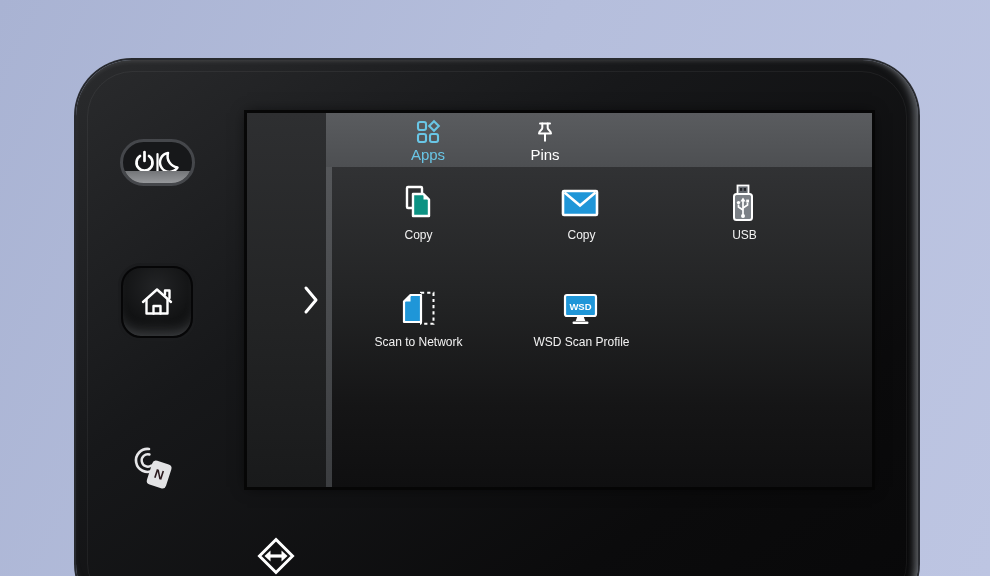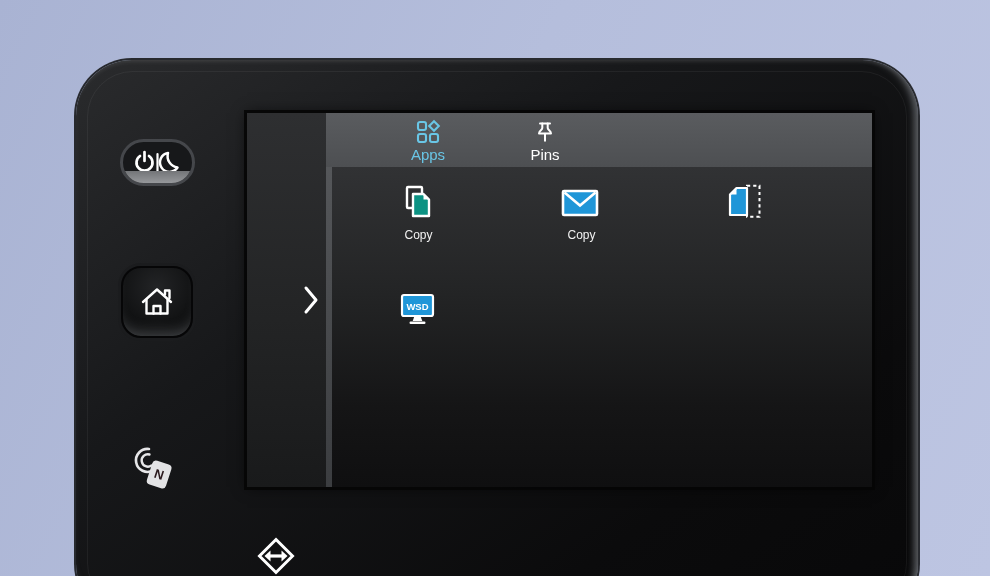--- a/index.html
+++ b/index.html
@@ -156,40 +156,60 @@
             <div class="tile">
               <div class="icon-box">
                 <svg width="44" height="44" viewBox="0 0 44 44">
                   <rect x="5" y="10" width="34" height="24" rx="1" stroke="#fff" stroke-width="2.6" fill="#1f96d8"></rect>
                   <path d="M6.5 11.5 L22 24.5 L37.5 11.5" fill="none" stroke="#fff" stroke-width="2.6"></path>
                 </svg>
               </div>
               <div class="alabel">Copy</div>
             </div>
 
+            <div class="tile">
+              <div class="icon-box">
+                <svg width="44" height="44" viewBox="0 0 44 44">
+                  <rect x="16.5" y="4.5" width="11" height="8.5" fill="#63686e" stroke="#fff" stroke-width="1.8"></rect>
+                  <rect x="19" y="7" width="2.2" height="2.8" fill="#222428"></rect>
+                  <rect x="22.8" y="7" width="2.2" height="2.8" fill="#222428"></rect>
+                  <rect x="13" y="13" width="18" height="26" rx="2.5" stroke="#fff" stroke-width="2" fill="#7b8086"></rect>
+                  <path d="M22 35 V19" stroke="#fff" stroke-width="1.7"></path>
+                  <path d="M22 16.5 l2.6 4 h-5.2 z" fill="#fff"></path>
+                  <path d="M22 29 l-4.5 -3 v-2.6" fill="none" stroke="#fff" stroke-width="1.7"></path>
+                  <circle cx="17.5" cy="21.6" r="1.7" fill="#fff"></circle>
+                  <path d="M22 27 l4.5 -3 v-2.4" fill="none" stroke="#fff" stroke-width="1.7"></path>
+                  <rect x="25.2" y="18.6" width="2.8" height="2.8" fill="#fff"></rect>
+                  <circle cx="22" cy="35" r="2" fill="#fff"></circle>
+                </svg>
+              </div>
+              <div class="alabel">USB</div>
+            </div>
 
             <div class="tile">
               <div class="icon-box">
                 <svg width="44" height="44" viewBox="0 0 44 44">
                   <path d="M9 13.5 L15.5 7 H26 V34 H9 Z" stroke="#fff" stroke-width="2.2" stroke-linejoin="round" fill="#1f96d8"></path>
                   <path d="M15.5 7 V13.5 H9 Z" fill="#fff"></path>
                   <rect x="26" y="4.8" width="12.5" height="31" fill="none" stroke="#fff" stroke-width="2" stroke-dasharray="3.2 3"></rect>
                 </svg>
               </div>
+              <div class="alabel">Scan to Network</div>
             </div>
 
             <div class="tile">
               <div class="icon-box">
                 <svg width="46" height="44" viewBox="0 0 46 44">
                   <rect x="7" y="7" width="31" height="21" rx="2" stroke="#fff" stroke-width="2.2" fill="#1f96d8"></rect>
                   <text x="22.5" y="21.5" text-anchor="middle" font-size="9.5" font-weight="bold" fill="#fff">WSD</text>
                   <path d="M19.5 28 h6 l1.8 5 h-9.6 z" fill="#fff"></path>
                   <rect x="14.5" y="33.6" width="16" height="2.4" rx="1.2" fill="#fff"></rect>
                 </svg>
               </div>
+              <div class="alabel">WSD Scan Profile</div>
             </div>
 
 
           </div>
         </div>
       </div>
     </div>
   </div>
 </div>
 

